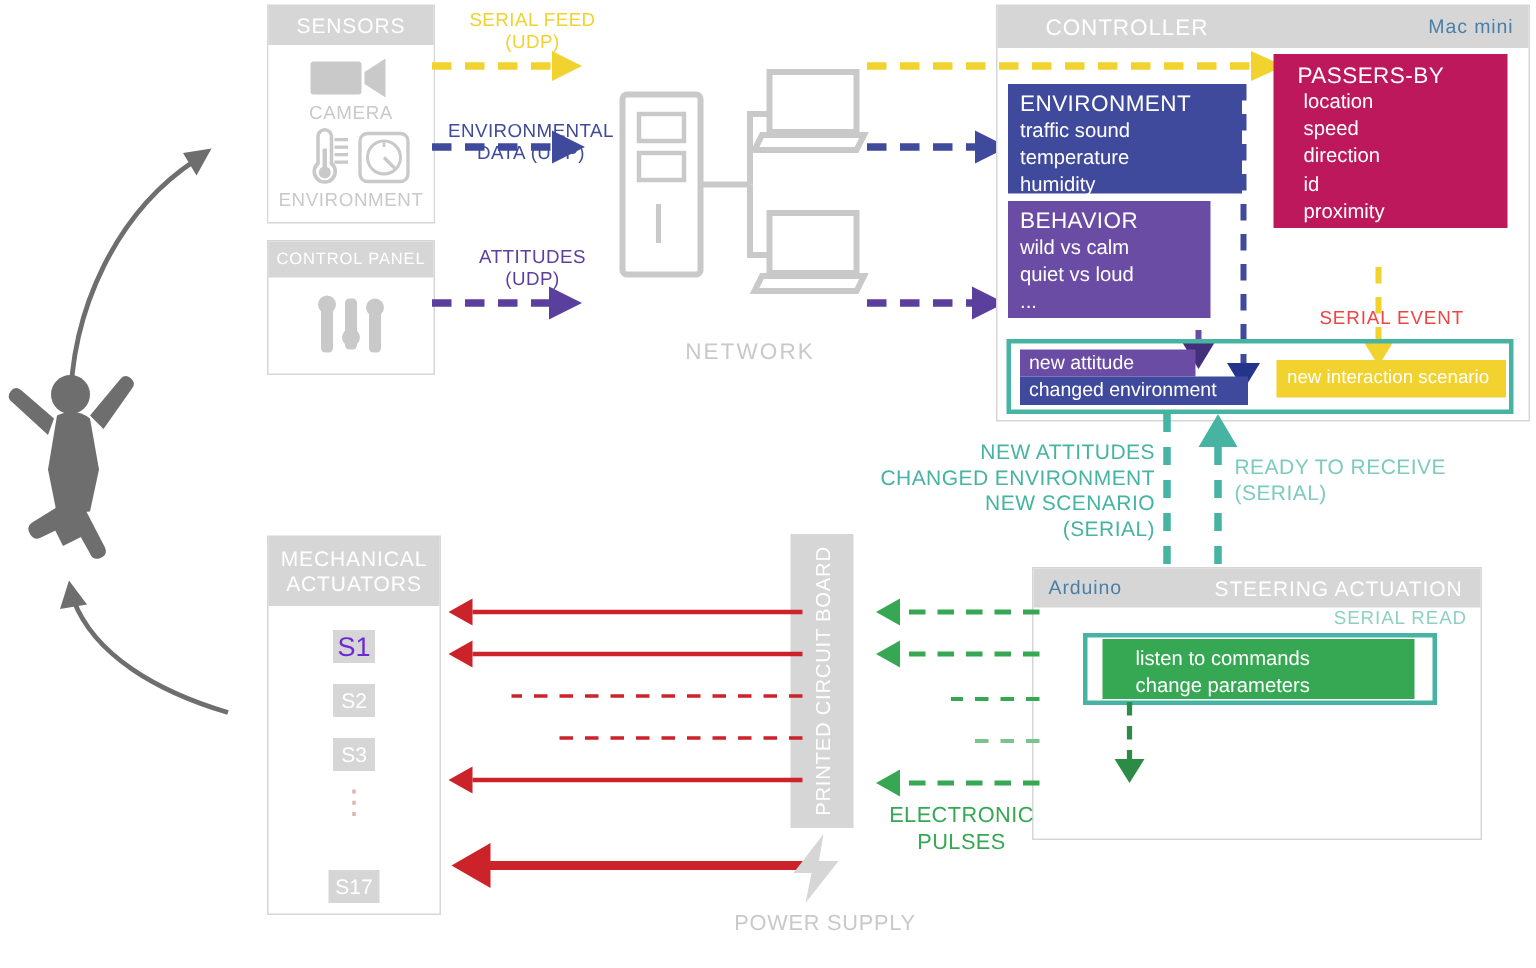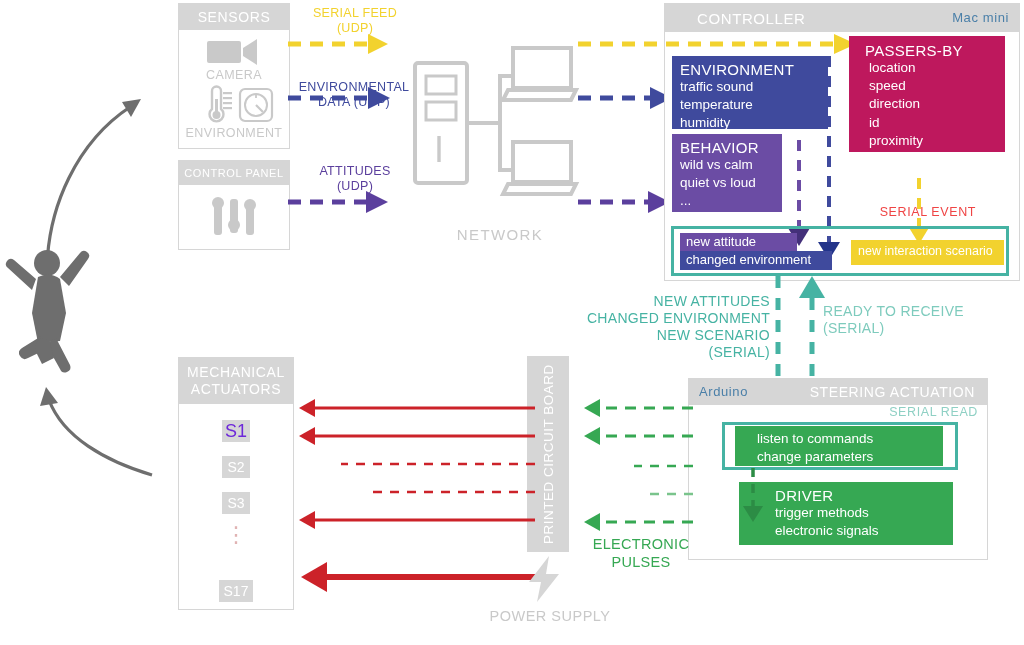--- a/index.html
+++ b/index.html
@@ -177,21 +177,21 @@
     <polygon points="168,4 190,14 168,24" fill="#f2d22e"></polygon>
   </svg>
 
   <div class="abs blk" style="left:672px;top:56px;width:156px;height:73px;background:#3f4a9d;padding:5px 0 0 8px;">
     <span class="title">ENVIRONMENT</span>
     <span class="li">traffic sound</span>
     <span class="li">temperature</span>
     <span class="li">humidity</span>
   </div>
 
-  <div class="abs blk" style="left:672px;top:134px;width:110px;height:78px;background:#6b4ca4;padding:5px 0 0 8px;">
+  <div class="abs blk" style="left:672px;top:134px;width:135px;height:78px;background:#6b4ca4;padding:5px 0 0 8px;">
     <span class="title">BEHAVIOR</span>
     <span class="li">wild vs calm</span>
     <span class="li">quiet vs loud</span>
     <span class="li">...</span>
   </div>
 
   <div class="abs blk" style="left:849px;top:36px;width:156px;height:116px;background:#be185d;padding:6px 0 0 20px;">
     <span class="title" style="margin-left:-4px;">PASSERS-BY</span>
     <span class="li">location</span>
     <span class="li">speed</span>
@@ -247,25 +247,20 @@
   </div>
 
   <div class="abs right" style="left:800px;top:405px;width:178px;font-size:12.5px;color:#8fd0c4;letter-spacing:.6px;">SERIAL READ</div>
 
   <div class="abs" style="left:722px;top:422px;width:236px;height:48px;border:3px solid #46b3a3;"></div>
   <div class="abs blk" style="left:735px;top:426px;width:208px;height:40px;background:#36a853;padding:4px 0 0 22px;">
     <span class="li">listen to commands</span>
     <span class="li">change parameters</span>
   </div>
 
-  <div class="abs blk" style="left:739px;top:482px;width:214px;height:63px;background:#36a853;padding:5px 0 0 36px;">
-    <span class="title">DRIVER</span>
-    <span class="li">trigger methods</span>
-    <span class="li">electronic signals</span>
-  </div>
 
   <svg class="abs" style="left:738px;top:468px;width:30px;height:56px;" viewBox="0 0 30 56">
     <line x1="15" y1="0" x2="15" y2="38" stroke="#2c8c45" stroke-width="3.5" stroke-dasharray="9 7"></line>
     <polygon points="5,38 25,38 15,54" fill="#2c8c45"></polygon>
   </svg>
 
   <svg class="abs" style="left:578px;top:398px;width:115px;height:132px;" viewBox="0 0 115 132">
     <g>
       <line x1="115" y1="10" x2="22" y2="10" stroke="#36a853" stroke-width="3.2" stroke-dasharray="11 8"></line>
       <polygon points="22,1 22,19 6,10" fill="#36a853"></polygon>

